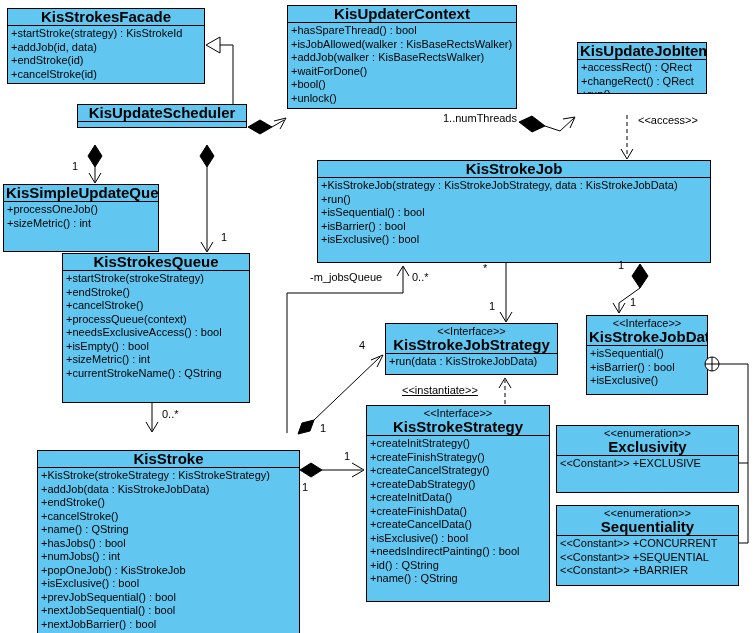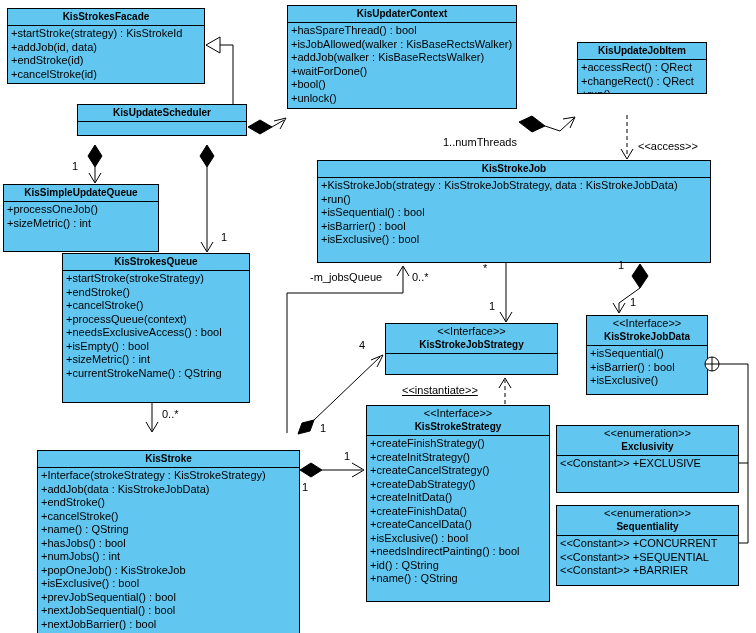--- a/index.html
+++ b/index.html
@@ -1,21 +1,21 @@
 <!DOCTYPE html>
 <html style="--box-fill: #61C6F0;"><head>
 <meta charset="utf-8">
 <style>
   html,body{margin:0;padding:0;background:#fff;}
   .canvas{position:relative;width:756px;height:633px;background:#fff;
           font-family:"Liberation Sans",sans-serif;color:#000;}
   .uml-class{position:absolute;background:var(--box-fill,#61C6F0);
              border:1px solid #000;box-sizing:border-box;overflow:hidden;}
   .uml-head{border-bottom:1px solid #000;text-align:center;padding:1px 2px 2px;}
-  .uml-name{font-weight:bold;font-size:10px;line-height:13px;white-space:nowrap;}
+  .uml-name{font-weight:bold;font-size:15px;line-height:13px;white-space:nowrap;}
   .uml-stereo{font-size:11px;line-height:13px;white-space:nowrap;}
   .uml-members{padding:1px 3px 18px;}
   .uml-member{font-size:11px;line-height:13.5px;height:13.5px;white-space:nowrap;}
   .elabel{position:absolute;font-size:11px;line-height:12px;white-space:nowrap;}
   svg.wires{position:absolute;left:0;top:0;width:756px;height:633px;}
   .ln{stroke:#000;fill:none;stroke-width:1;}
   .dash{stroke-dasharray:4 3;}
   .dia{fill:#000;stroke:#000;}
   .tri{fill:#fff;stroke:#000;}
   .anchor{fill:#fff;stroke:#000;}
@@ -30,21 +30,21 @@
       <div class="uml-name">KisStrokesFacade</div>
     </div>
     <div class="uml-members">
         <div class="uml-member">+startStroke(strategy) : KisStrokeId</div>
         <div class="uml-member">+addJob(id, data)</div>
         <div class="uml-member">+endStroke(id)</div>
         <div class="uml-member">+cancelStroke(id)</div>
       </div>
   </div>
 
-  <div class="uml-class" style="left:77px;top:104px;width:170px;height:32px;">
+  <div class="uml-class" style="left:77px;top:104px;width:170px;height:24px;">
     <div class="uml-head">
       <div class="uml-name">KisUpdateScheduler</div>
     </div>
     <div class="uml-members"></div>
   </div>
 
   <div class="uml-class" style="left:287px;top:5px;width:230px;height:104px;">
     <div class="uml-head">
       <div class="uml-name">KisUpdaterContext</div>
     </div>
@@ -106,62 +106,65 @@
         <div class="uml-member">+isBarrier() : bool</div>
         <div class="uml-member">+isExclusive() : bool</div>
       </div>
   </div>
 
   <div class="uml-class" style="left:385px;top:323px;width:173px;height:52px;">
     <div class="uml-head">
       <div class="uml-stereo">&lt;&lt;Interface&gt;&gt;</div>
       <div class="uml-name">KisStrokeJobStrategy</div>
     </div>
+    <div class="uml-members">
+        <div class="uml-member">+run(data : KisStrokeJobData)</div>
+      </div>
   </div>
 
   <div class="uml-class" style="left:586px;top:315px;width:122px;height:80px;">
     <div class="uml-head">
       <div class="uml-stereo">&lt;&lt;Interface&gt;&gt;</div>
       <div class="uml-name">KisStrokeJobData</div>
     </div>
     <div class="uml-members">
         <div class="uml-member">+isSequential()</div>
         <div class="uml-member">+isBarrier() : bool</div>
         <div class="uml-member">+isExclusive()</div>
       </div>
   </div>
 
   <div class="uml-class" style="left:37px;top:450px;width:263px;height:212px;">
     <div class="uml-head">
       <div class="uml-name">KisStroke</div>
     </div>
     <div class="uml-members">
-        <div class="uml-member">+Interface(strokeStrategy : KisStrokeStrategy)</div>
+        <div class="uml-member">+KisStroke(strokeStrategy : KisStrokeStrategy)</div>
         <div class="uml-member">+addJob(data : KisStrokeJobData)</div>
         <div class="uml-member">+endStroke()</div>
         <div class="uml-member">+cancelStroke()</div>
         <div class="uml-member">+name() : QString</div>
         <div class="uml-member">+hasJobs() : bool</div>
         <div class="uml-member">+numJobs() : int</div>
         <div class="uml-member">+popOneJob() : KisStrokeJob</div>
         <div class="uml-member">+isExclusive() : bool</div>
         <div class="uml-member">+prevJobSequential() : bool</div>
         <div class="uml-member">+nextJobSequential() : bool</div>
         <div class="uml-member">+nextJobBarrier() : bool</div>
       </div>
   </div>
 
   <div class="uml-class" style="left:366px;top:405px;width:184px;height:197px;">
     <div class="uml-head">
       <div class="uml-stereo">&lt;&lt;Interface&gt;&gt;</div>
       <div class="uml-name">KisStrokeStrategy</div>
     </div>
     <div class="uml-members">
+        <div class="uml-member">+createInitStrategy()</div>
         <div class="uml-member">+createFinishStrategy()</div>
-        <div class="uml-member">+createInitStrategy()</div>
         <div class="uml-member">+createCancelStrategy()</div>
         <div class="uml-member">+createDabStrategy()</div>
         <div class="uml-member">+createInitData()</div>
         <div class="uml-member">+createFinishData()</div>
         <div class="uml-member">+createCancelData()</div>
         <div class="uml-member">+isExclusive() : bool</div>
         <div class="uml-member">+needsIndirectPainting() : bool</div>
         <div class="uml-member">+id() : QString</div>
         <div class="uml-member">+name() : QString</div>
       </div>
@@ -265,22 +268,22 @@
 
     <g>
       <circle class="anchor" cx="712" cy="364" r="7"></circle>
       <path class="ln" d="M705,364 L719,364 M712,357 L712,371"></path>
       <path class="ln" d="M719,364 L748,364 L748,543 L739,543 M748,463 L739,463"></path>
     </g>
   </svg>
 
   <div class="elabel" style="left:72px;top:160px;">1</div>
   <div class="elabel" style="left:221px;top:231px;">1</div>
-  <div class="elabel" style="left:443px;top:136px;">1..numThreads</div>
-  <div class="elabel" style="left:638px;top:140px;">&lt;&lt;access&gt;&gt;</div>
+  <div class="elabel" style="left:443px;top:112px;">1..numThreads</div>
+  <div class="elabel" style="left:638px;top:114px;">&lt;&lt;access&gt;&gt;</div>
   <div class="elabel" style="left:310px;top:271px;">-m_jobsQueue</div>
   <div class="elabel" style="left:412px;top:271px;">0..*</div>
   <div class="elabel" style="left:162px;top:408px;">0..*</div>
   <div class="elabel" style="left:483px;top:262px;">*</div>
   <div class="elabel" style="left:489px;top:300px;">1</div>
   <div class="elabel" style="left:618px;top:259px;">1</div>
   <div class="elabel" style="left:630px;top:296px;">1</div>
   <div class="elabel" style="left:359px;top:339px;">4</div>
   <div class="elabel" style="left:320px;top:422px;">1</div>
   <div class="elabel" style="left:344px;top:450px;">1</div>

